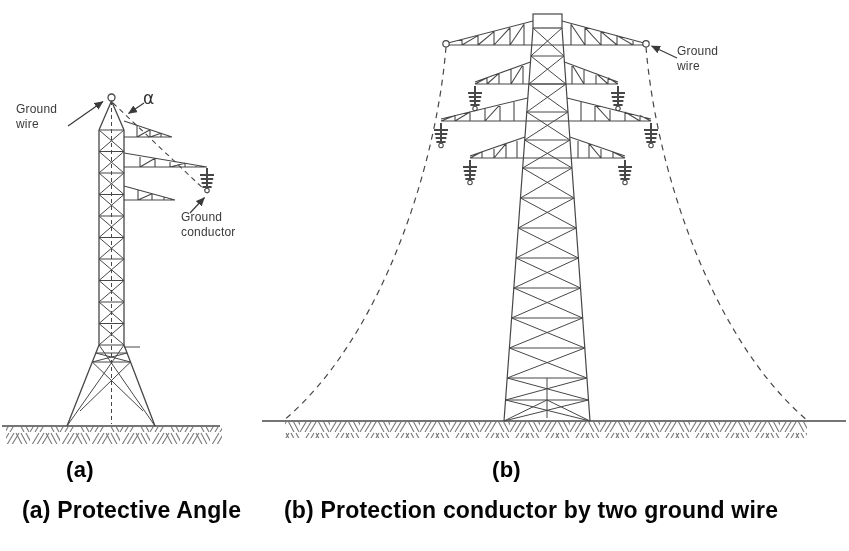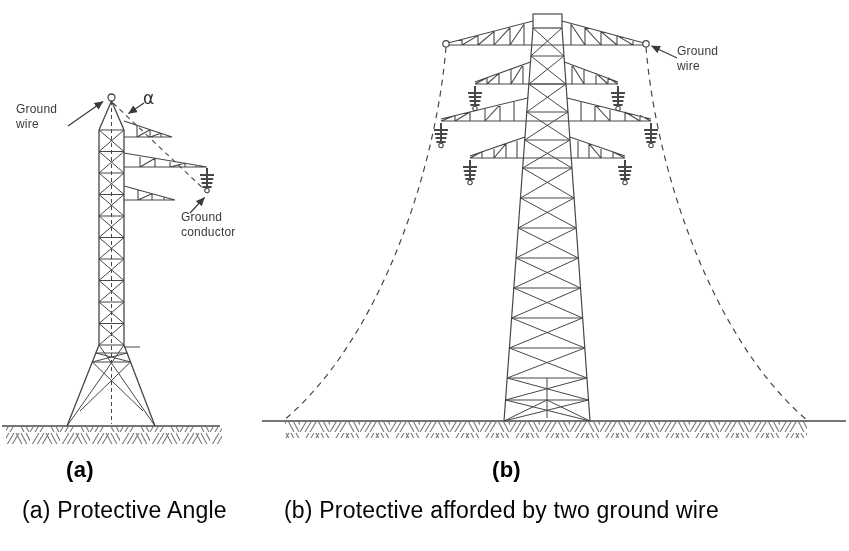--- a/index.html
+++ b/index.html
@@ -12,21 +12,21 @@
     position:absolute;color:#3a3a3a;font-size:12px;line-height:1.22;
     white-space:pre-line;letter-spacing:.2px;
   }
   .alpha-label{
     position:absolute;color:#2f2f2f;font-size:17px;font-family:"DejaVu Sans", sans-serif;
   }
   .sub-caption{
     position:absolute;color:#000000;font-size:22px;font-weight:700;letter-spacing:.3px;
   }
   .main-caption{
-    position:absolute;color:#050505;font-size:23px;font-weight:400;letter-spacing:.2px;
+    position:absolute;color:#050505;font-size:23px;font-weight:700;letter-spacing:.2px;
     white-space:nowrap;
   }
 </style>
 </head>
 <body>
 
 <div class="stage">
 
   <svg width="849" height="551" viewBox="0 0 849 551">
     <defs>
@@ -121,15 +121,15 @@
 
   <div class="diag-label" style="left:677px;top:44px;">Ground
 wire</div>
 
   <div class="sub-caption" style="left:66px;top:457px;">(a)</div>
 
   <div class="sub-caption" style="left:492px;top:457px;">(b)</div>
 
   <div class="main-caption" style="left:22px;top:497px;">(a) Protective Angle</div>
 
-  <div class="main-caption" style="left:284px;top:497px;">(b) Protective afforded by two ground wire</div>
+  <div class="main-caption" style="left:284px;top:497px;">(b) Protection conductor by two ground wire</div>
 
 </div>
 
 </body></html>

